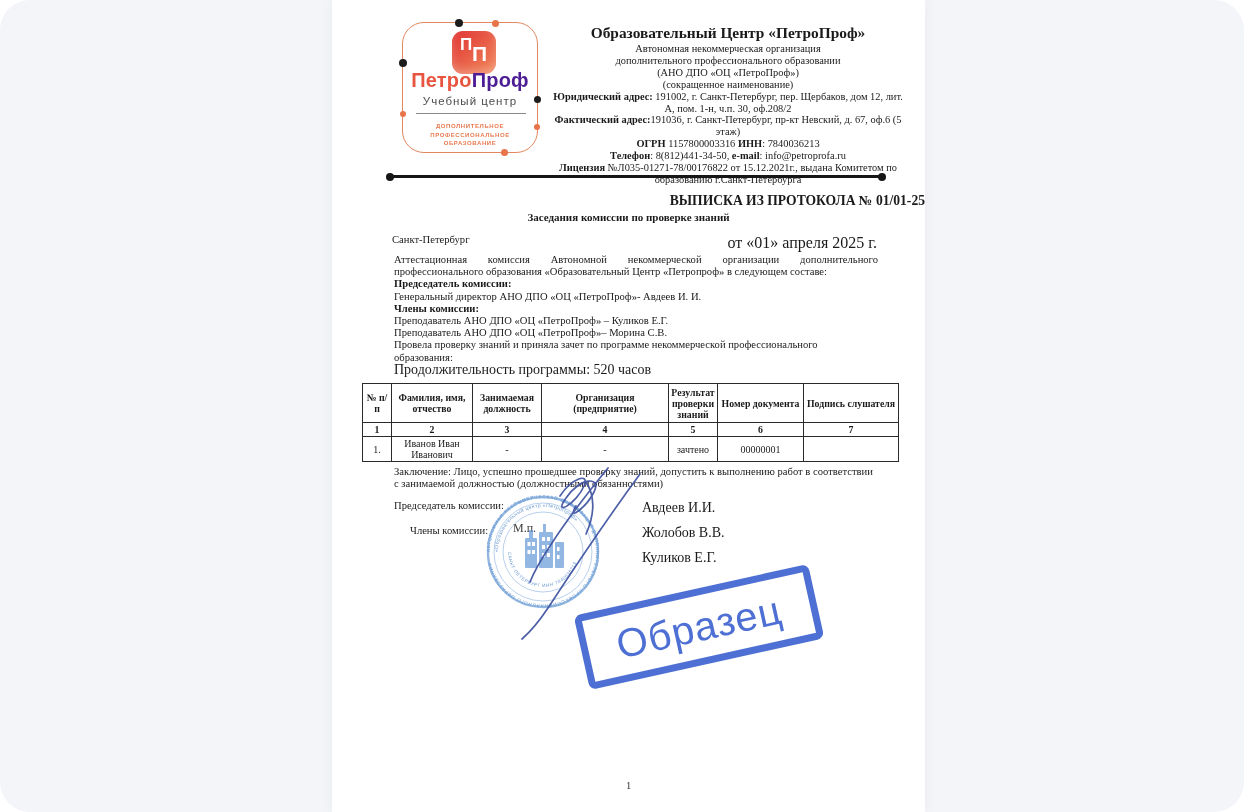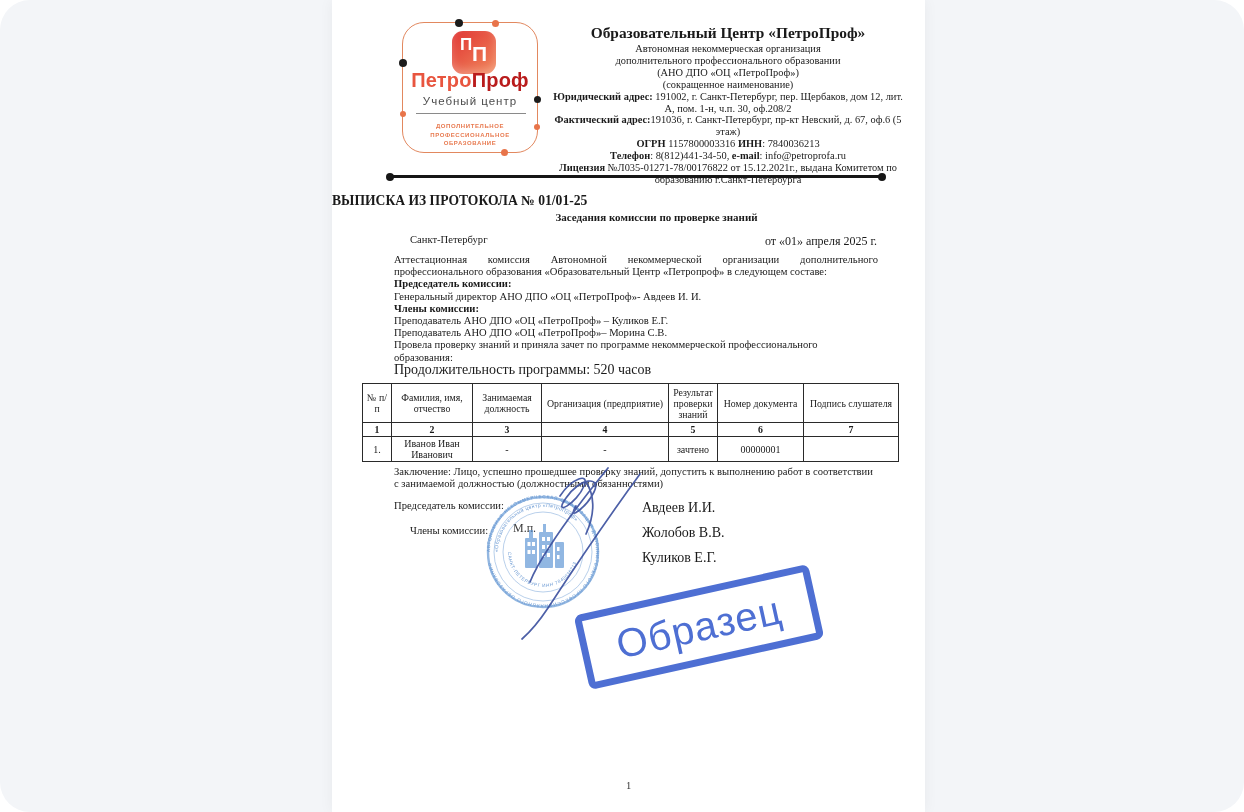--- a/index.html
+++ b/index.html
@@ -31,21 +31,21 @@
     box-shadow:inset 0 -4px 8px rgba(255,255,255,.25);
   }
   .logo-icon span { position:absolute; color:#fff; font-family:"Liberation Sans",sans-serif; font-weight:bold; }
   .pp-left  { left:8px;  top:4px;  font-size:17px; }
   .pp-right { left:20px; top:11px; font-size:21px; }
   .logo-name {
     position:absolute; left:0; top:46px; width:100%; text-align:center;
     font-family:"Liberation Sans",sans-serif; font-weight:bold; font-size:20px; letter-spacing:.2px;
   }
   .logo-name .accent { color:#e8553f; }
-  .logo-name .rest   { color:#b91c1c; }
+  .logo-name .rest   { color:#4c1d95; }
   .logo-sub {
     position:absolute; left:0; top:72px; width:100%; text-align:center;
     font-family:"Liberation Sans",sans-serif; font-size:11.5px; color:#4c4c4c; letter-spacing:1px;
   }
   .logo-line { position:absolute; left:13px; top:90px; width:110px; height:1px; background:#8a8a8a; }
   .logo-tag {
     position:absolute; left:0; top:99px; width:100%; text-align:center;
     font-family:"Liberation Sans",sans-serif; font-size:6px; font-weight:bold;
     color:#e87a50; letter-spacing:.6px; line-height:8.5px;
   }
@@ -58,41 +58,41 @@
   .org-title { font-size:15.4px; font-weight:bold; line-height:18px; margin-bottom:1px; }
   .org-block b { font-weight:bold; }
 
   .divider { position:absolute; left:57px; top:175px; width:494px; height:3px; background:#161616; }
   .divider::before, .divider::after {
     content:""; position:absolute; top:-2.5px; width:8px; height:8px; border-radius:50%; background:#161616;
   }
   .divider::before { left:-3px; } .divider::after { right:-3px; }
 
   
-  .doc-title    { left:0; top:193px; width:593px; text-align:left; font-weight:bold; font-size:13.6px; }
-  .doc-subtitle { left:0; top:211px; width:593px; text-align:center; font-weight:bold; font-size:11px;margin-left:28px; }
-  .city { left:78px;  top:234px; font-size:10.6px; }
-  .date { right:48px; top:234px; font-size:12px; }
+  .doc-title    { left:0; top:193px; width:593px; text-align:right; font-weight:bold; font-size:13.6px; }
+  .doc-subtitle { left:0; top:211px; width:593px; text-align:center; font-weight:bold; font-size:11px; }
+  .city { left:60px;  top:234px; font-size:10.6px; }
+  .date { right:48px; top:234px; font-size:16px; }
 
   .body-text { left:62px; top:254px; width:484px; font-size:10.6px; line-height:12.2px; }
   .body-text p { margin:0; }
   .body-text .just { text-align:justify; }
   .body-text .lbl  { font-weight:bold; }
   .duration { left:62px; top:362px; font-size:14px; }
 
   
   .doc-table {
     position:absolute; left:30px; top:383px; width:536px;
     border-collapse:collapse; font-size:9.8px; table-layout:fixed;
   }
   .doc-table th, .doc-table td {
     border:1px solid #2a2a2a; padding:1px 2px; text-align:center; vertical-align:middle;
     overflow:hidden; line-height:11px;
   }
-  .doc-table thead th { font-weight:normal; height:39px;margin-top:12px; }
+  .doc-table thead th { font-weight:bold; height:39px;margin-top:12px; }
   .doc-table .numrow td { font-weight:bold; height:13px; }
   .doc-table .datarow td { height:24px; font-size:10px; }
   .c0{width:29px}.c1{width:81px}.c2{width:69px}.c3{width:127px}.c4{width:49px}.c5{width:86px}.c6{width:95px}
 
   .conclusion { left:62px; top:466px; width:482px; font-size:10.6px; line-height:12.4px; }
 
   
   .sig-label-1 { left:62px; top:500px; font-size:10.6px; }
   .sig-label-2 { left:78px; top:525px; font-size:10.6px; }
   .sig-name { left:310px; font-size:14px; }

